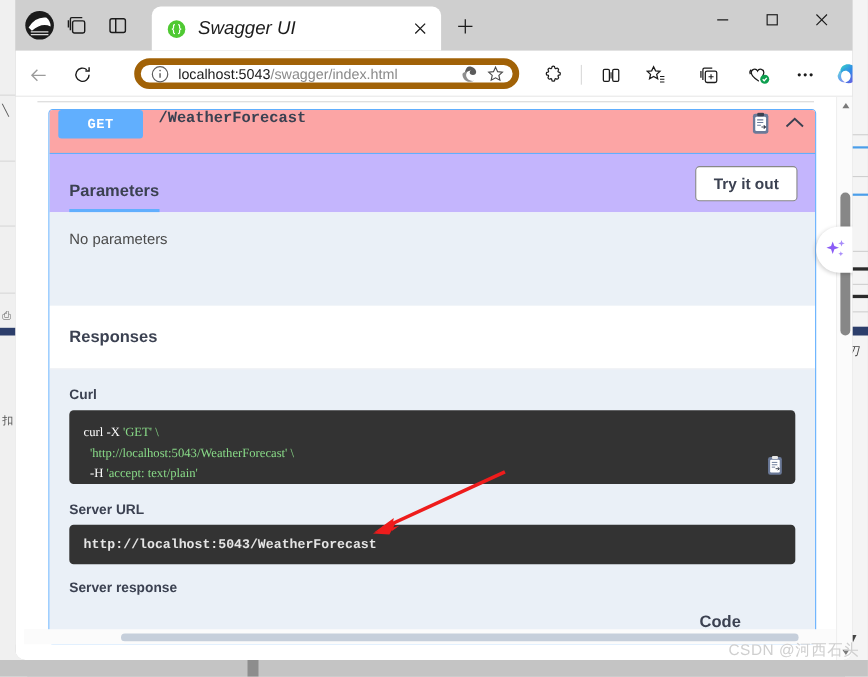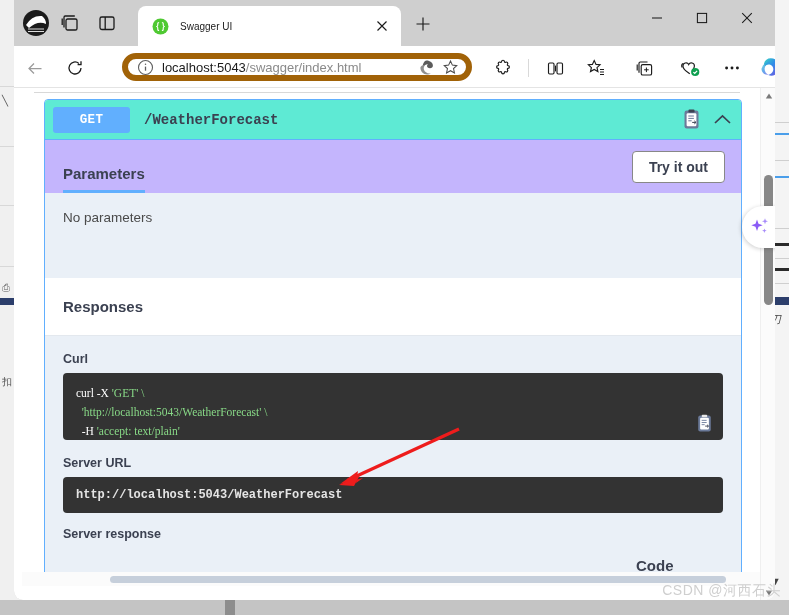--- a/index.html
+++ b/index.html
@@ -50,22 +50,22 @@
   #tab-groups-button { left: 44px; }
   #tab-sidebar-button { left: 81px; }
 
   .tab {
     position: absolute; left: 124px; top: 6px; width: 263px; height: 40px;
     background: #ffffff; border-radius: 8px 8px 0 0;
     display: flex; align-items: center; padding: 0 8px 0 14px;
   }
   .tab-favicon { width: 17px; height: 17px; flex: 0 0 17px; margin-right: 11px; }
   .tab-title {
-    flex: 1; font-size: 10px; color: #1b1b1b; white-space: nowrap;
-    overflow: hidden; text-overflow: ellipsis;
+    flex: 1; font-size: 17px; color: #1b1b1b; white-space: nowrap;
+    overflow: hidden; text-overflow: ellipsis; font-style: italic;
   }
   .tab-close {
     width: 22px; height: 22px; display: flex; align-items: center; justify-content: center;
     cursor: pointer; border-radius: 4px;
   }
   #new-tab-button {
     position: absolute; left: 396px; top: 11px; width: 26px; height: 26px;
     display: flex; align-items: center; justify-content: center; cursor: pointer;
   }
   .wincontrol {
@@ -126,22 +126,22 @@
 
   .top-rule { position:absolute; left: 12px; top: 4px; width: 706px; height: 1px; background:#d8d8d8; }
 
   
   #opblock {
     position: absolute; left: 22px; top: 11px; width: 698px; height: 487px;
     border: 1px solid #61affe; border-radius: 4px;
     background: #ffffff; overflow: hidden;
   }
   #opblock-summary {
-    position: relative; height: 40px; background: #5eead4;
-    display: flex; align-items: center; padding: 0 8px 0 8px;
+    position: relative; height: 40px; background: #fca5a5;
+    display: flex; align-items: flex-start; padding: 0 8px 0 8px;
     border-bottom: 1px solid #61affe;
     cursor: pointer;
   }
   #http-method-badge {
     width: 77px; height: 26px; background: #61affe; border-radius: 3px;
     color: #ffffff; font-family: "Liberation Mono", monospace; font-weight: bold;
     font-size: 12.5px; letter-spacing: .4px;
     display: flex; align-items: center; justify-content: center;
     flex: 0 0 77px;
   }

